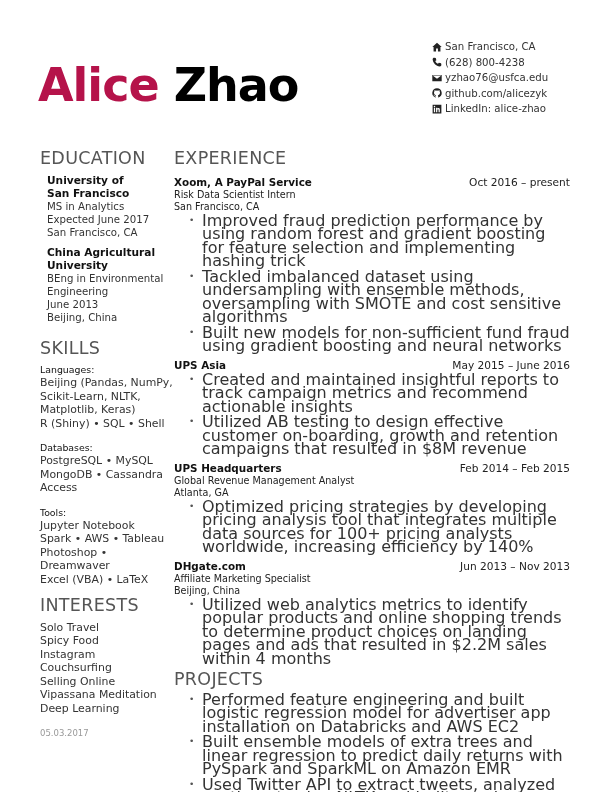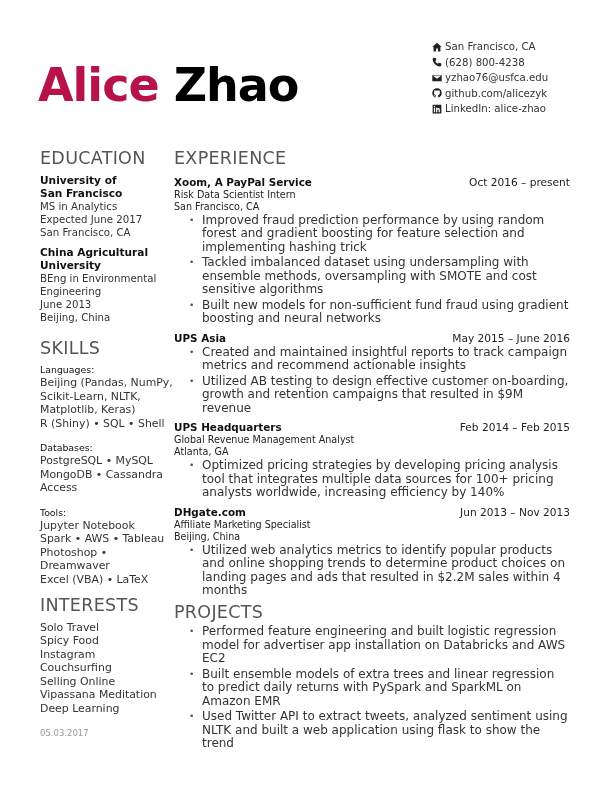--- a/index.html
+++ b/index.html
@@ -11,39 +11,39 @@
     .name .last { color: #000; }
 
     .contact { position: absolute; left: 432px; top: 39px; font-size: 10.2px; color: #333; }
     .contact .row { height: 15.5px; display: flex; align-items: center; white-space: nowrap; }
     .contact .ic { width: 13px; display: inline-flex; align-items: center; justify-content: flex-start; }
     .contact svg { width: 10px; height: 10px; fill: #222; }
 
     .left { position: absolute; left: 40px; top: 150px; width: 128px; }
     .sec-title { font-size: 17.5px; font-weight: normal; color: #555; letter-spacing: 0.3px; line-height: 1; }
     .left .sec-title { margin-bottom: 6px; }
-    .edu-block { margin-bottom: 7px; }
+    .edu-block { margin-bottom: 7px; margin-left: 7px; }
     .edu-school { font-weight: bold; font-size: 10.6px; color: #111; line-height: 13px; }
     .edu-line { font-size: 10.2px; color: #333; line-height: 13px; }
     .skills-title { margin-top: 16px; }
     .skill-cat { margin-bottom: 11px; }
     .skill-label { font-size: 9.4px; color: #111; line-height: 13px; }
     .skill-line { font-size: 10.9px; color: #333; line-height: 13.5px; white-space: nowrap; }
     .interests-title { margin-top: 3px; }
     .interest { font-size: 10.9px; color: #333; line-height: 13.5px; }
     .date-stamp { margin-top: 13px; font-size: 8.5px; color: #999; }
 
     .right { position: absolute; left: 174px; top: 150px; width: 396px; }
     .job { margin-top: 5px; }
     .job-head { display: flex; justify-content: space-between; align-items: center; line-height: 14px; }
     .company { font-weight: bold; font-size: 10.4px; color: #111; }
     .dates { font-size: 10.6px; color: #222; }
     .job-sub { display: flex; justify-content: space-between; line-height: 12px; font-size: 9.6px; color: #222; flex-direction: column; }
     ul.bullets { list-style: none; margin-left: 14px; margin-top: 1px; }
-    ul.bullets li { position: relative; padding-left: 14px; font-size: 12px; line-height: 13.5px; color: #333; margin-bottom: 2px; }
+    ul.bullets li { position: relative; padding-left: 14px; font-size: 16px; line-height: 13.5px; color: #333; margin-bottom: 2px; }
     ul.bullets li::before { content: "\2022"; position: absolute; left: 1px; top: 0; color: #555; font-size: 9px; }
     .exp-title { margin-bottom: 7px; }
     .proj-title { margin-top: 6px; margin-bottom: 4px; }
   </style>
 </head>
 <body>
 
 <div class="name">
   <span class="first">Alice</span>
   <span class="last">Zhao</span>
@@ -171,21 +171,21 @@
     </ul>
   </div>
 
   <div class="job">
     <div class="job-head">
       <span class="company">UPS Asia</span>
       <span class="dates">May 2015 – June 2016</span>
     </div>
     <ul class="bullets">
       <li>Created and maintained insightful reports to track campaign metrics and recommend actionable insights</li>
-      <li>Utilized AB testing to design effective customer on-boarding, growth and retention campaigns that resulted in $9M revenue</li>
+      <li>Utilized AB testing to design effective customer on-boarding, growth and retention campaigns that resulted in $8M revenue</li>
     </ul>
   </div>
 
   <div class="job">
     <div class="job-head">
       <span class="company">UPS Headquarters</span>
       <span class="dates">Feb 2014 – Feb 2015</span>
     </div>
     <div class="job-sub">
       <span>Global Revenue Management Analyst</span>

